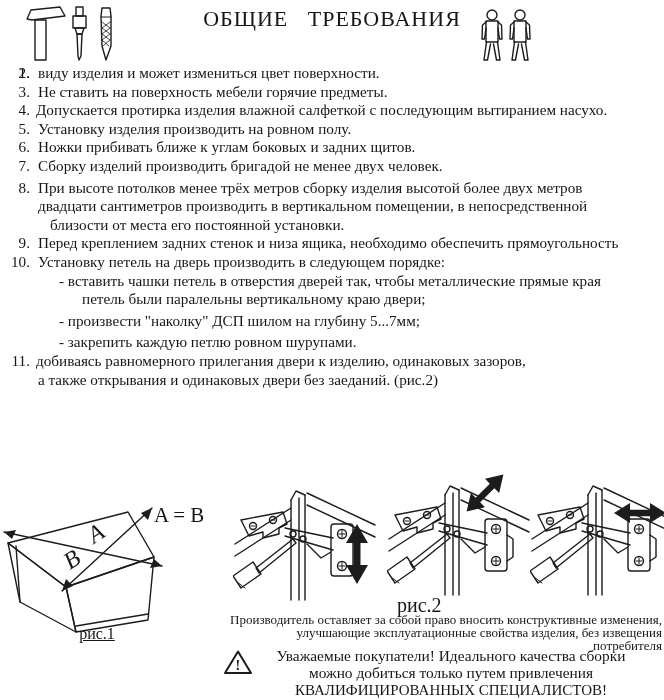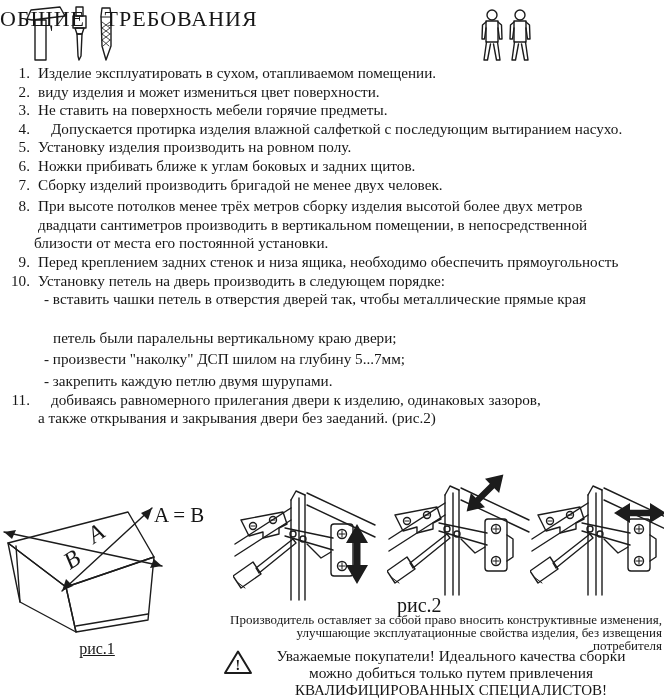--- a/index.html
+++ b/index.html
@@ -2,40 +2,40 @@
 <html><head>
 <meta charset="utf-8">
 <style>
   html,body { margin:0; padding:0; background:#fff; }
   .page {
     position:relative; width:664px; height:700px; background:#ffffff;
     color:#161616; font-family:"Liberation Serif","DejaVu Serif",serif;
     overflow:hidden;
   }
   .title {
-    position:absolute; top:6px; left:0; width:100%; 
+    position:absolute; top:6px; left:0; width:100%; text-align:center;
     font-size:22px; letter-spacing:1px; word-spacing:13px; color:#161616;
   }
   .tools-icons { position:absolute; left:24px; top:4px; }
   .persons-icons { position:absolute; left:481px; top:8px; }
   svg.lineart { stroke:#1c1c1c; fill:none; stroke-width:1.4; stroke-linejoin:round; stroke-linecap:round; }
   svg.lineart .fill { fill:#1c1c1c; stroke:none; }
   svg.lineart text { stroke:none; fill:#161616; }
 
   .req-list { position:absolute; top:64px; left:0; width:664px; font-size:15.2px; line-height:18.6px; }
   .line { position:relative; padding-left:38px; white-space:nowrap; }
   .line .num { position:absolute; left:0; top:0; width:30px; text-align:right; }
-  .line.cont2 { padding-left:51px; }
-  .line.cont3 { padding-left:34px; }
-  .line.dash { padding-left:44px; }
-  .line.dashcont { padding-left:53px;margin-top:20px; }
+  .line.cont2 { padding-left:36px; }
+  .line.cont3 { padding-left:50px; }
+  .line.dash { padding-left:59px; }
+  .line.dashcont { padding-left:82px; }
   .line.gap { margin-top:3px; }
 
   .fig1-svg { position:absolute; left:2px; top:486px; }
-  .fig1-label { position:absolute; left:42px; top:640px; width:110px; text-align:center; font-size:16px;text-decoration:underline; }
+  .fig1-label { position:absolute; left:42px; top:625px; width:110px; text-align:center; font-size:16px;text-decoration:underline; }
   .hinge1 { position:absolute; left:233px; top:478px; }
   .hinge2 { position:absolute; left:387px; top:473px; }
   .hinge3 { position:absolute; left:530px; top:473px; }
   .fig2-label { position:absolute; left:397px; top:594px; font-size:20px; }
   .maker-note { position:absolute; left:230px; top:613px; width:432px; text-align:right;
     font-size:13px; line-height:13.2px; }
   .warning-triangle { position:absolute; left:224px; top:650px; }
   .warning-text { position:absolute; left:252px; top:648px; width:398px; text-align:center;
     font-size:15.4px; line-height:16.8px; }
   .warning-text .caps { font-size:15px; }
@@ -79,41 +79,41 @@
         <rect x="5" y="13" width="12" height="21"></rect>
         <path d="M5,14 L1.5,17 L1,31 L3.5,31 L5,20"></path>
         <path d="M17,14 L20.5,17 L21,31 L18.5,31 L17,20"></path>
         <path d="M5.5,34 L3,52 L6.5,52 L9.5,36"></path>
         <path d="M16.5,34 L19,52 L15.5,52 L12.5,36"></path>
       </g>
     </svg>
   </span>
 
   <div class="req-list">
-    <div class="line"><span class="num">1.</span><span>Изделие эксплуатировать в сухом, отапливаемом помещении.</span></div>
+    <div class="line"><span class="num">1.</span></div>
     <div class="line"><span class="num">2.</span></div>
     <div class="line"><span>виду изделия и может измениться цвет поверхности.</span></div>
     <div class="line"><span class="num">3.</span><span>Не ставить на поверхность мебели горячие предметы.</span></div>
     <div class="line"><span class="num">4.</span></div>
     <div class="line cont2"><span>Допускается протирка изделия влажной салфеткой с последующим вытиранием насухо.</span></div>
     <div class="line"><span class="num">5.</span><span>Установку изделия производить на ровном полу.</span></div>
     <div class="line"><span class="num">6.</span><span>Ножки прибивать ближе к углам боковых и задних щитов.</span></div>
     <div class="line"><span class="num">7.</span><span>Сборку изделий производить бригадой не менее двух человек.</span></div>
     <div class="line gap"><span class="num">8.</span><span>При высоте потолков менее трёх метров сборку изделия высотой более двух метров</span></div>
     <div class="line"><span>двадцати сантиметров производить в вертикальном помещении, в непосредственной</span></div>
     <div class="line cont3"><span>близости от места его постоянной установки.</span></div>
     <div class="line"><span class="num">9.</span><span>Перед креплением задних стенок и низа ящика, необходимо обеспечить прямоугольность</span></div>
     <div class="line"><span class="num">10.</span><span>Установку петель на дверь производить в следующем порядке:</span></div>
     <div class="line dash"><span>- вставить чашки петель в отверстия дверей так, чтобы металлические прямые края</span></div>
     <div class="line dashcont"><span>петель были паралельны вертикальному краю двери;</span></div>
     <div class="line dash gap"><span>- произвести "наколку" ДСП шилом на глубину 5...7мм;</span></div>
-    <div class="line dash gap"><span>- закрепить каждую петлю двумя шурупами.</span></div>
+    <div class="line dash gap"><span>- закрепить каждую петлю ровном шурупами.</span></div>
     <div class="line"><span class="num">11.</span></div>
     <div class="line cont2"><span>добиваясь равномерного прилегания двери к изделию, одинаковых зазоров,</span></div>
-    <div class="line"><span>а также открывания и закрывания двери без заеданий. (рис.2)</span></div>
+    <div class="line"><span>а также открывания и одинаковых двери без заеданий. (рис.2)</span></div>
   </div>
 
   <svg class="lineart fig1-svg" width="225" height="158" viewBox="0 0 225 158">
     <polygon points="6,57 126,26 152,71 64,101"></polygon>
     <polygon points="64,101 152,71 146,134 74,146"></polygon>
     <path d="M74,140 L146,128"></path>
     <polygon points="6,57 64,101 74,146 18,116"></polygon>
     <path d="M18,116 L14,60"></path>
 
     <path d="M2,46 L160,80"></path>

